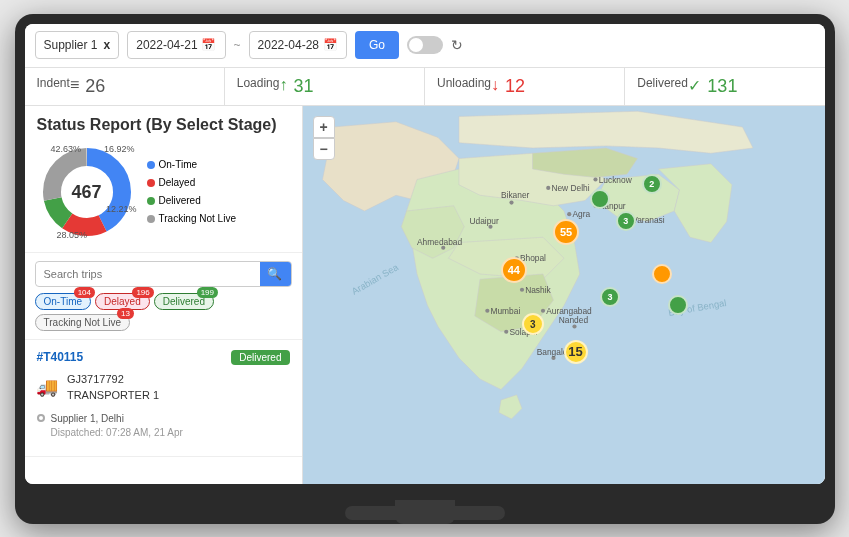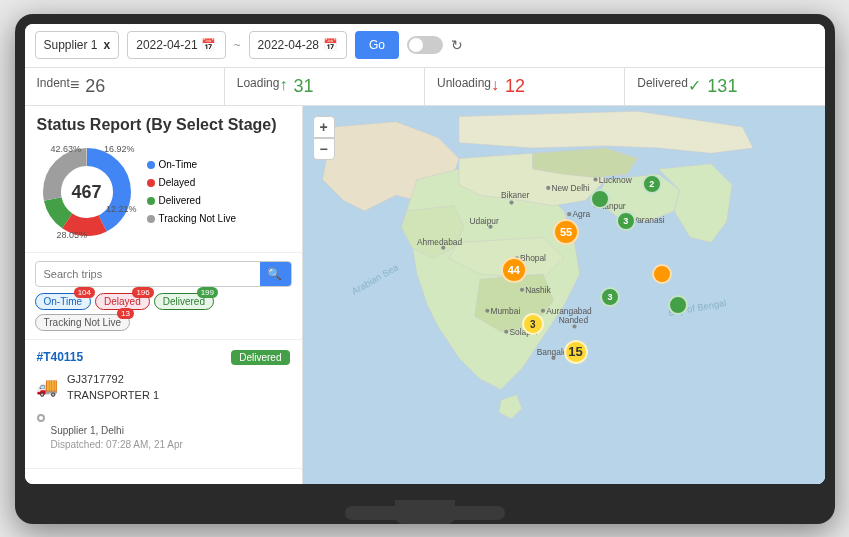--- a/index.html
+++ b/index.html
@@ -306,21 +306,21 @@
     .truck-details { font-size: 11px; color: #333; line-height: 1.5; }
     .route-info { font-size: 10px; color: #555; margin-bottom: 6px; }
     .route-point {
       display: flex;
       align-items: flex-start;
       gap: 6px;
       margin-bottom: 4px;
     }
     .route-dot-origin { width: 8px; height: 8px; border: 2px solid #aaa; border-radius: 50%; margin-top: 2px; flex-shrink: 0; }
     .route-dot-dest { width: 8px; height: 8px; border: 2px solid #43a047; border-radius: 50%; margin-top: 2px; flex-shrink: 0; }
-    .route-text { line-height: 1.4; margin-top: 12px; }
+    .route-text { line-height: 1.4; }
     .route-sub { color: #999; font-size: 10px; }
 
     
     .right-panel {
       flex: 1;
       position: relative;
       overflow: hidden;
       background: #e8f4f8;
     }
 

